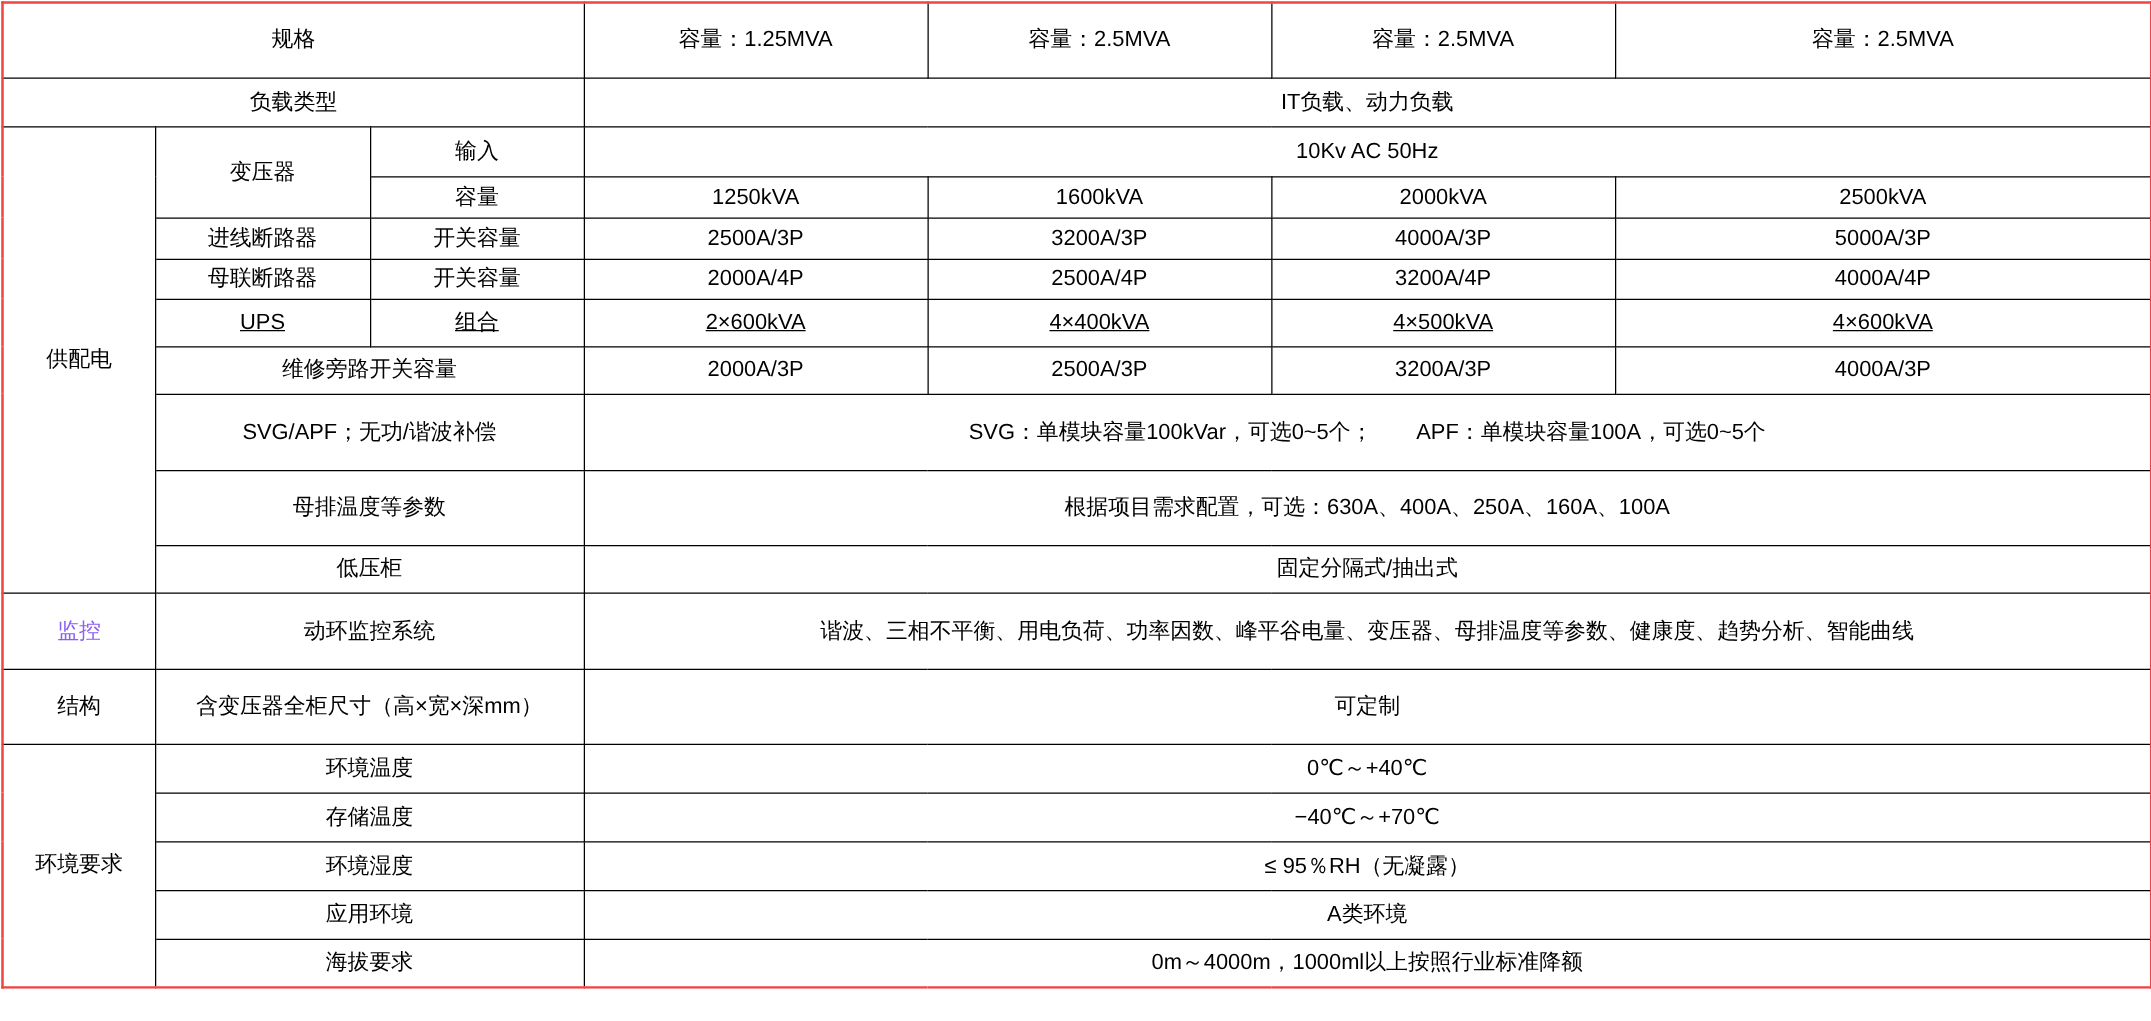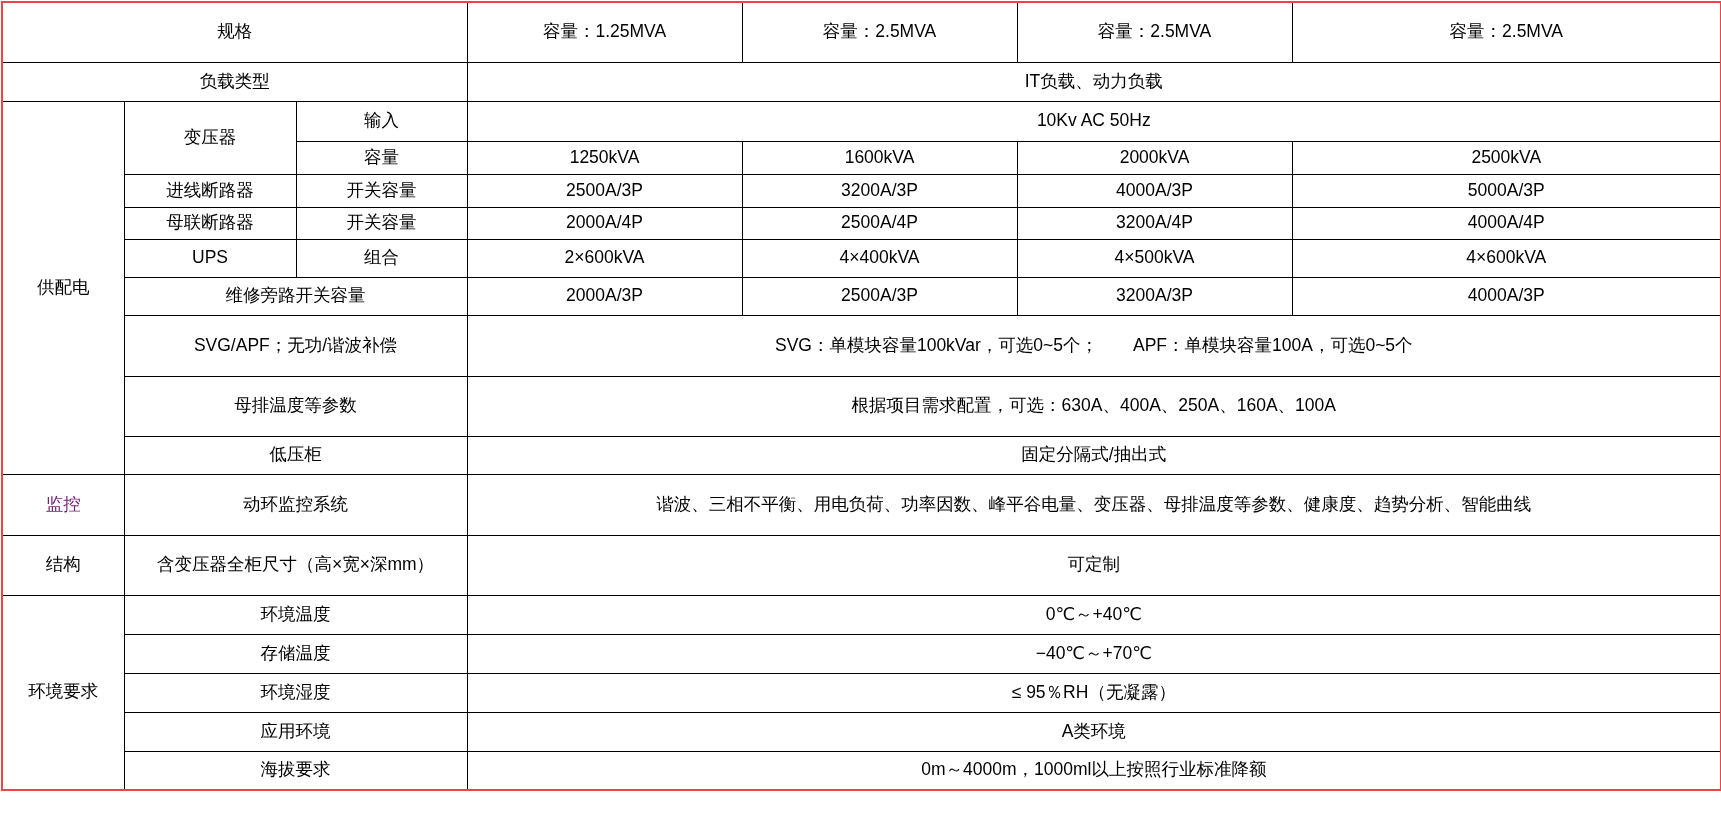--- a/index.html
+++ b/index.html
@@ -19,30 +19,30 @@
   }
   .spec-table td {
     border: 1px solid #000000;
     text-align: center;
     vertical-align: middle;
     padding: 2px 6px;
     overflow: hidden;
     line-height: 1.25;
   }
   .spec-table { border: 2px solid #ef4444; }
-  .grey { color: #701a75; }
+  .grey { color: #8b5cf6; }
   .u { text-underline-offset: 3px; }
   
   .r1  { height: 60px; }
   .r2  { height: 39px; margin-left: 30px; }
   .r3  { height: 40px; }
   .r4  { height: 33px; }
   .r5  { height: 33px; }
   .r6  { height: 32px; }
-  .r7  { height: 38px; }
+  .r7  { height: 38px; text-decoration: underline; }
   .r8  { height: 38px; }
   .r9  { height: 61px; }
   .r10 { height: 60px; }
   .r11 { height: 38px; }
   .r12 { height: 61px; }
   .r13 { height: 60px; }
   .re  { height: 39px; }
 </style>
 </head>
 <body>

